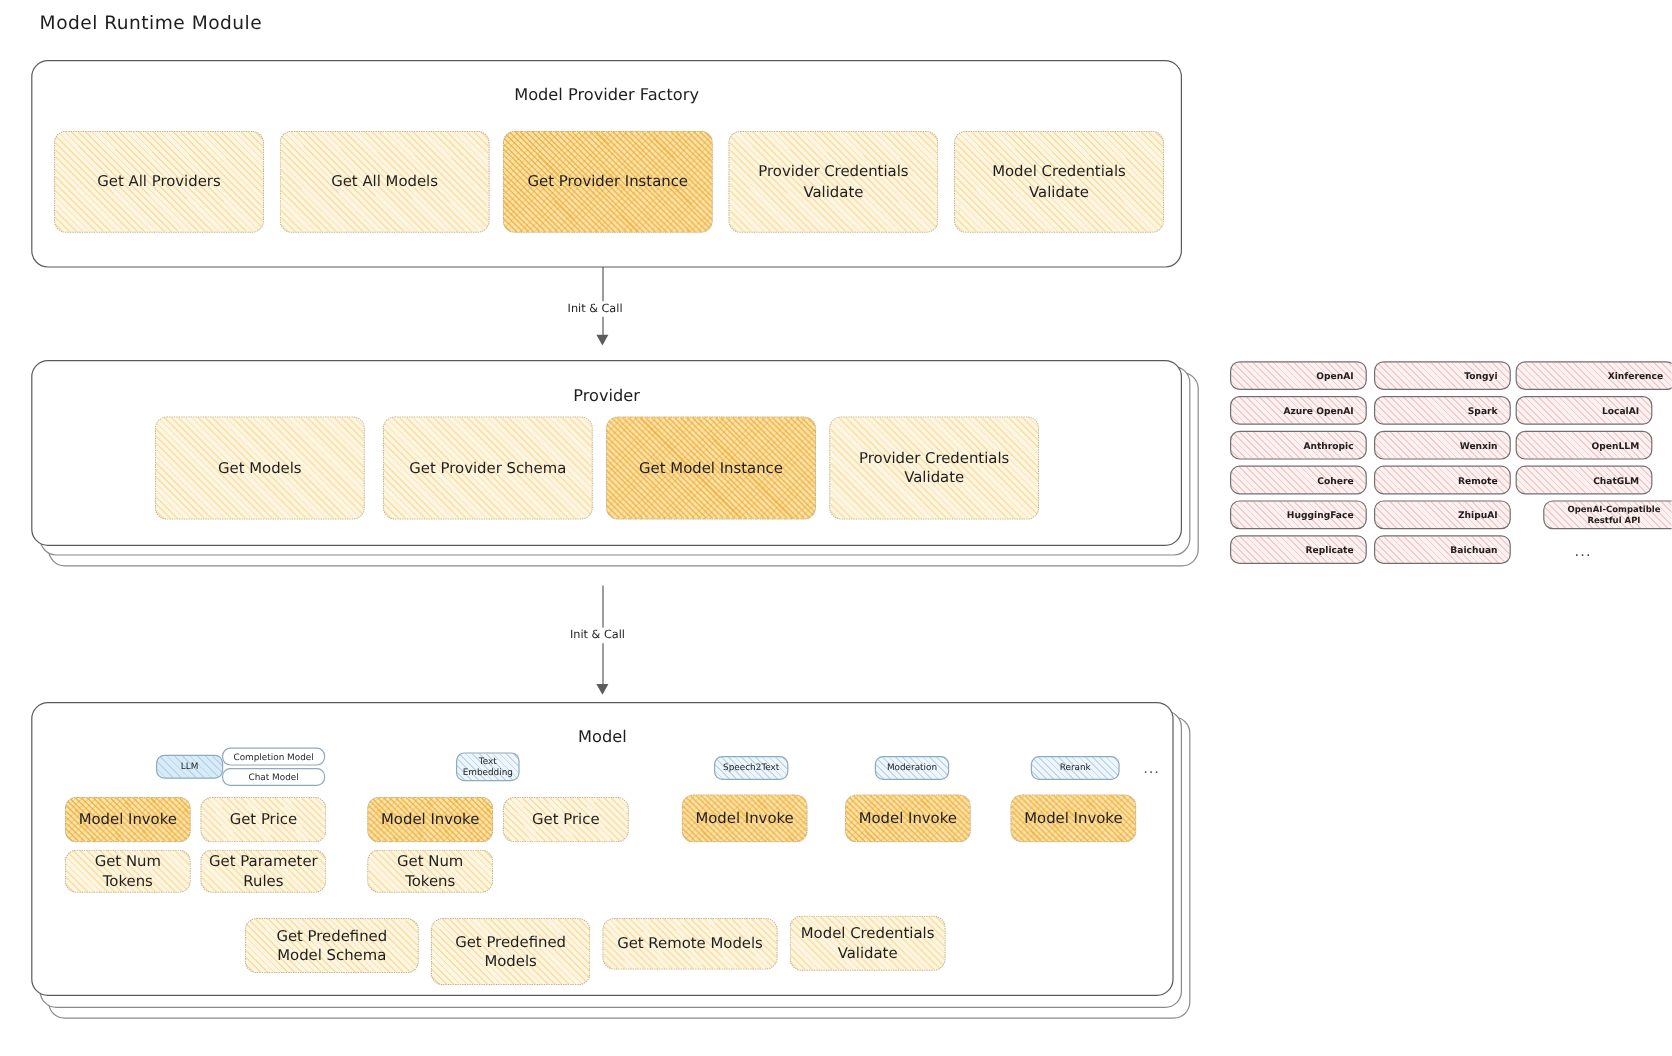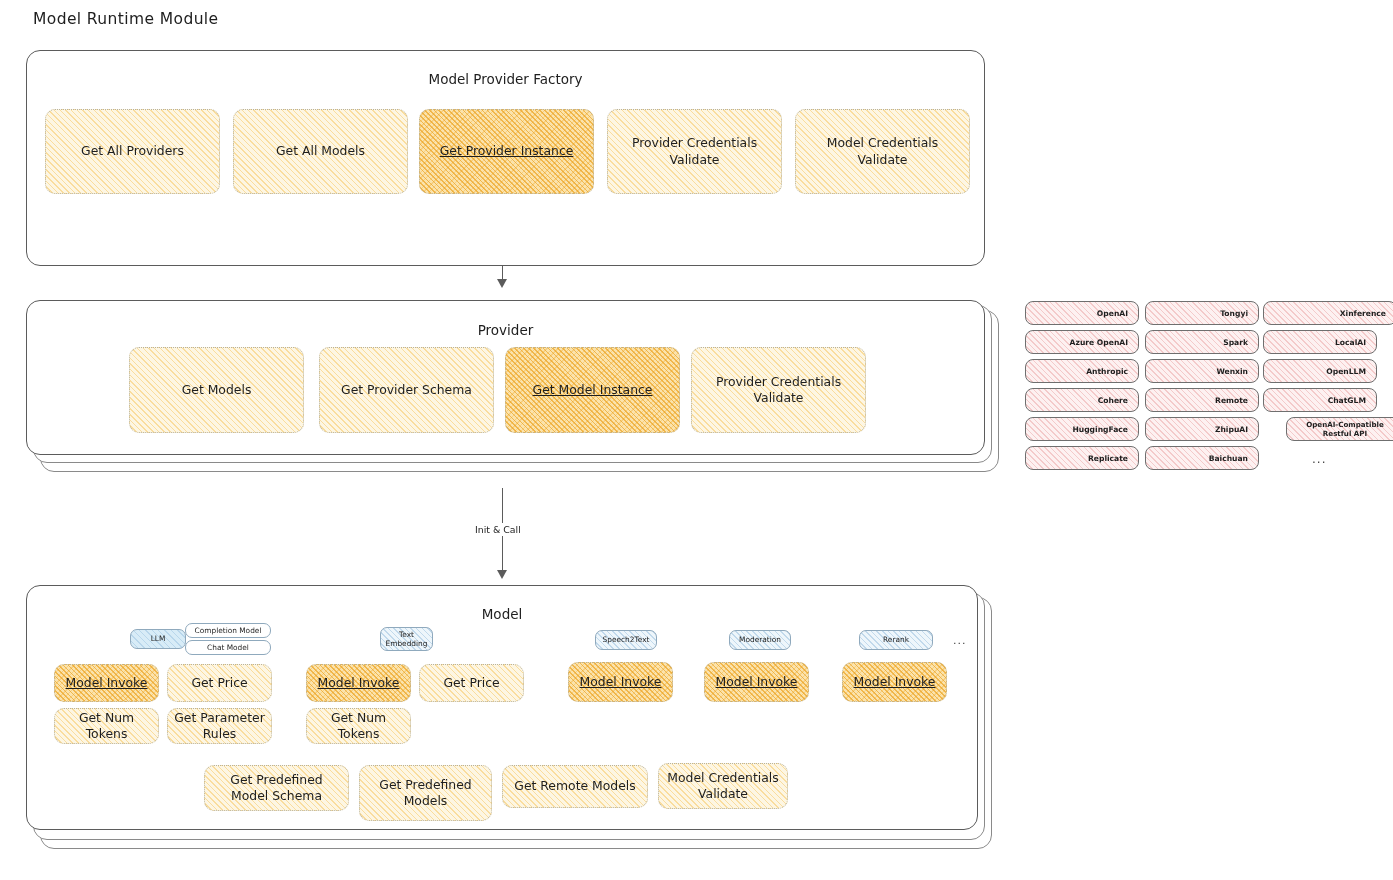--- a/index.html
+++ b/index.html
@@ -31,21 +31,20 @@
       repeating-linear-gradient(45deg,
         rgba(235,160,25,.65) 0px,
         rgba(235,160,25,.65) 1.2px,
         rgba(255,255,255,0) 1.2px,
         rgba(255,255,255,0) 3.4px),
       repeating-linear-gradient(-45deg,
         rgba(235,160,25,.30) 0px,
         rgba(235,160,25,.30) 1px,
         rgba(255,255,255,0) 1px,
         rgba(255,255,255,0) 4px);
-    text-decoration: underline;
   }
   .hatch-rose {
     background-color: #fdf1f1;
     background-image:
       repeating-linear-gradient(45deg,
         rgba(224,120,120,.32) 0px,
         rgba(224,120,120,.32) 1px,
         rgba(255,255,255,0) 1px,
         rgba(255,255,255,0) 4px);
   }
@@ -176,21 +175,21 @@
     padding: 1px 4px;
     white-space: nowrap;
     z-index: 1;
   }
 </style>
 </head>
 <body>
 
 <div id="page-title">Model Runtime Module</div>
 
-<div class="section" style="left:26px; top:50px; width:959px; height:216px;">
+<div class="section" style="left:26px; top:50px; width:959px; height:173px;">
   <div class="section-title" style="top:20px;">Model Provider Factory</div>
 
   <div class="mbox hatch-amber" style="left:18px; top:58px; width:175px; height:85px;">
     <span>Get All Providers</span>
   </div>
   <div class="mbox hatch-amber" style="left:206px; top:58px; width:175px; height:85px;">
     <span>Get All Models</span>
   </div>
   <div class="mbox hatch-amber-strong" style="left:392px; top:58px; width:175px; height:85px;">
     <span>Get Provider Instance</span>

